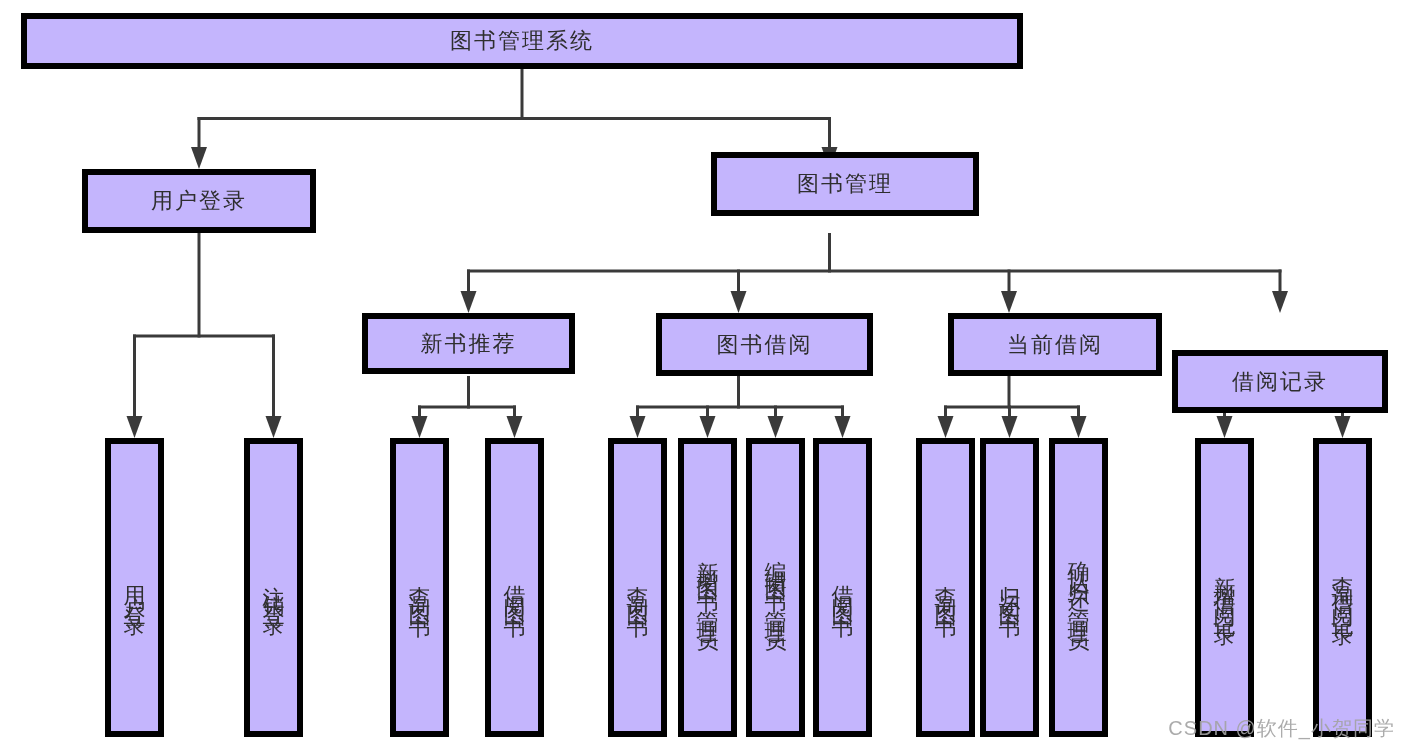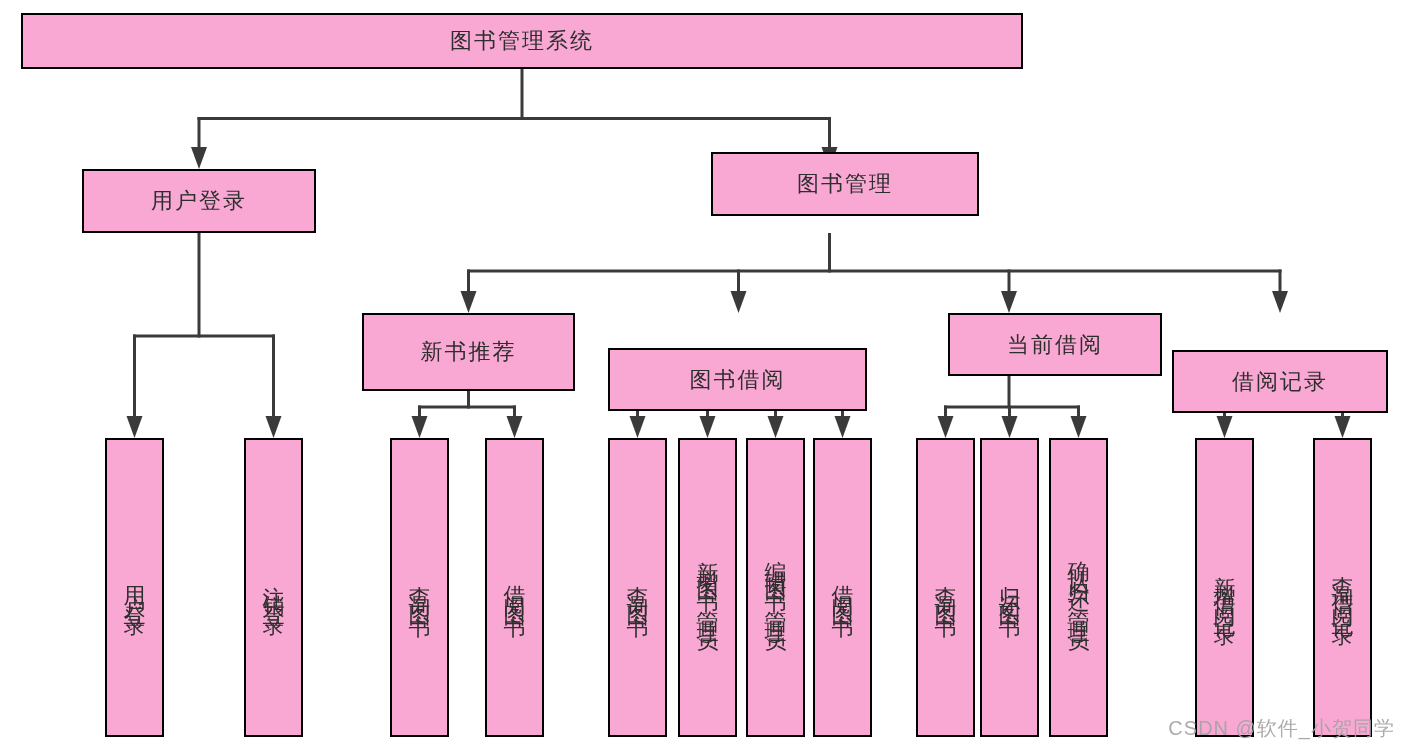--- a/index.html
+++ b/index.html
@@ -16,22 +16,22 @@
     position: absolute;
     left: 0; top: 0;
     width: 1405px; height: 747px;
     display: block;
   }
   .conn { stroke: #3a3a3a; stroke-width: 3; fill: none; }
   .arrowhead { fill: #3a3a3a; stroke: none; }
   .node {
     position: absolute;
     box-sizing: border-box;
-    border: 2px solid #000000;
-    background: #f9a8d4;
+    border: 6px solid #000000;
+    background: #c4b5fd;
     display: flex;
     align-items: center;
     justify-content: center;
     font-size: 22px;
     line-height: 1;
   }
   .node .hlabel { letter-spacing: 2px; white-space: nowrap; }
   .node .vlabel {
     writing-mode: vertical-rl;
     text-orientation: mixed;
@@ -137,24 +137,24 @@
     <span class="hlabel">图书管理系统</span>
   </div>
 
   <div class="node" style="left:82px; top:169px; width:234px; height:64px;">
     <span class="hlabel">用户登录</span>
   </div>
   <div class="node" style="left:711px; top:152px; width:268px; height:64px;text-align:center;">
     <span class="hlabel">图书管理</span>
   </div>
 
-  <div class="node" style="left:362px; top:313px; width:213px; height:78px;">
+  <div class="node" style="left:362px; top:313px; width:213px; height:61px;">
     <span class="hlabel">新书推荐</span>
   </div>
-  <div class="node" style="left:608px; top:313px; width:259px; height:63px;margin-top:35px;">
+  <div class="node" style="left:656px; top:313px; width:217px; height:63px;">
     <span class="hlabel">图书借阅</span>
   </div>
   <div class="node" style="left:948px; top:313px; width:214px; height:63px;">
     <span class="hlabel">当前借阅</span>
   </div>
   <div class="node" style="left:1172px; top:313px; width:216px; height:63px;margin-top:37px;">
     <span class="hlabel">借阅记录</span>
   </div>
 
   <div class="node" style="left:105px; top:438px; width:59px; height:299px;">

